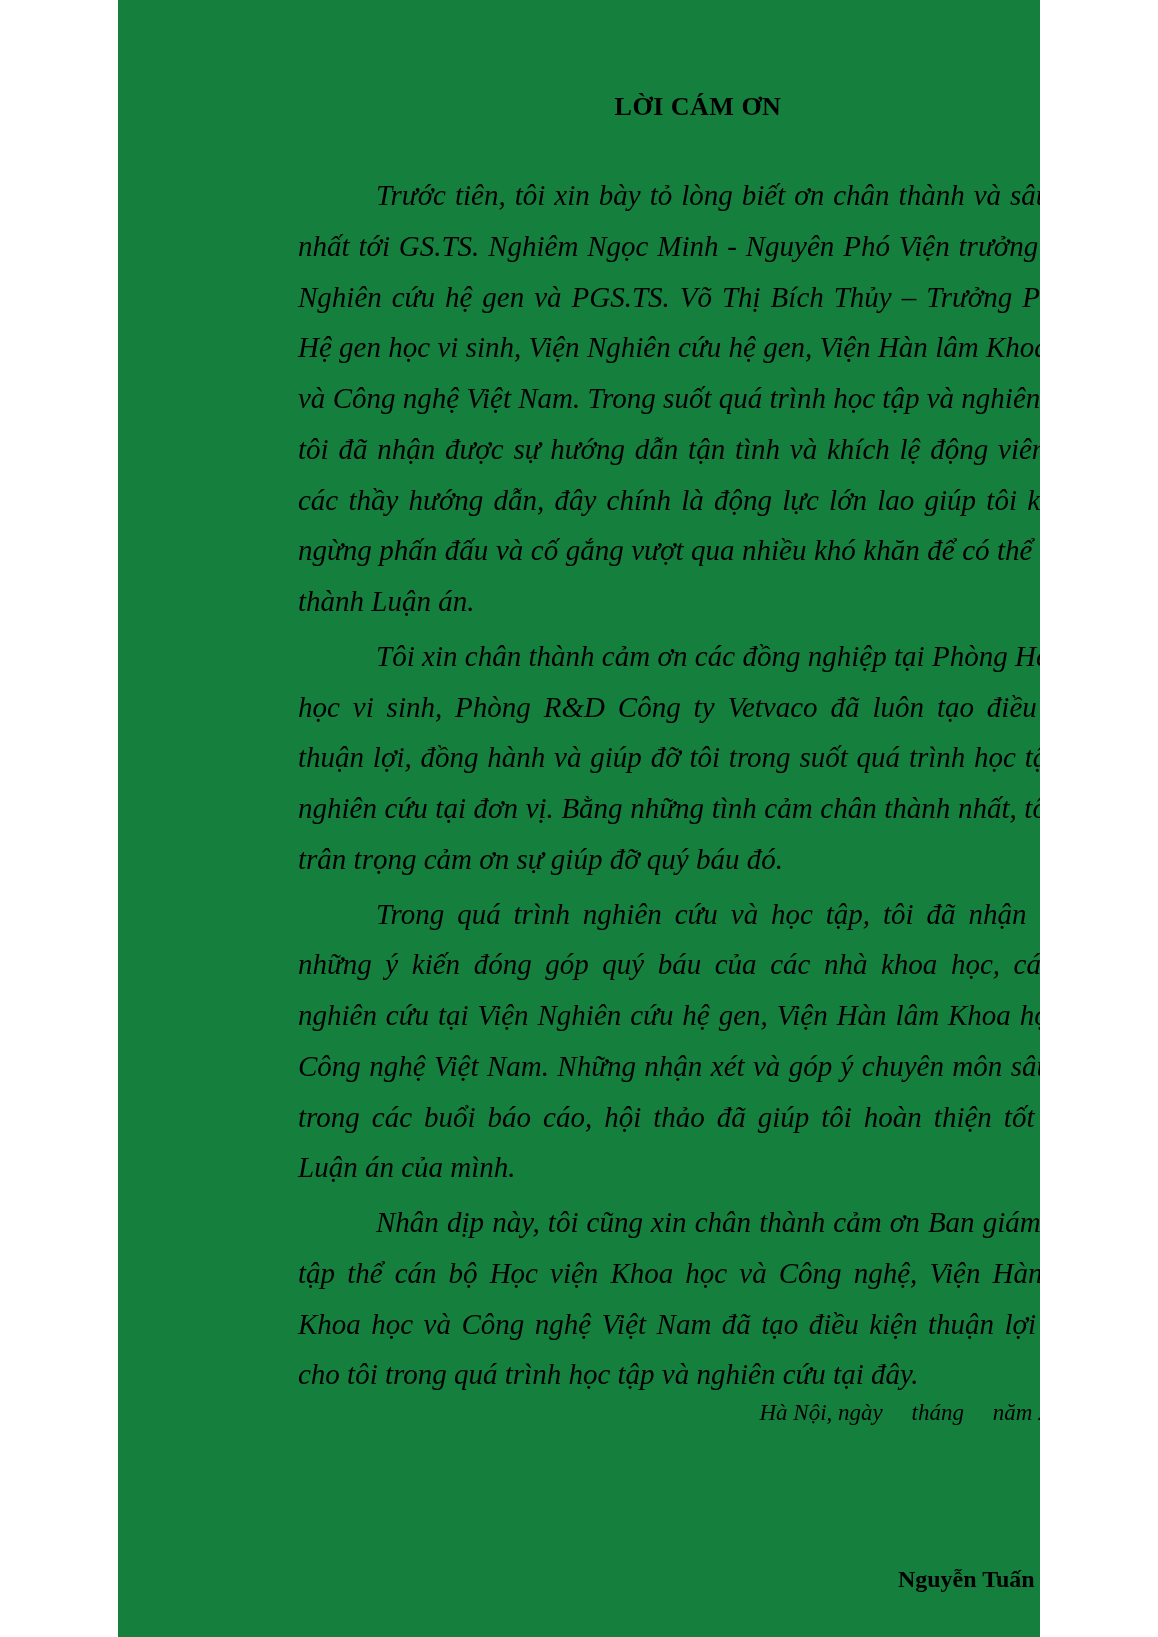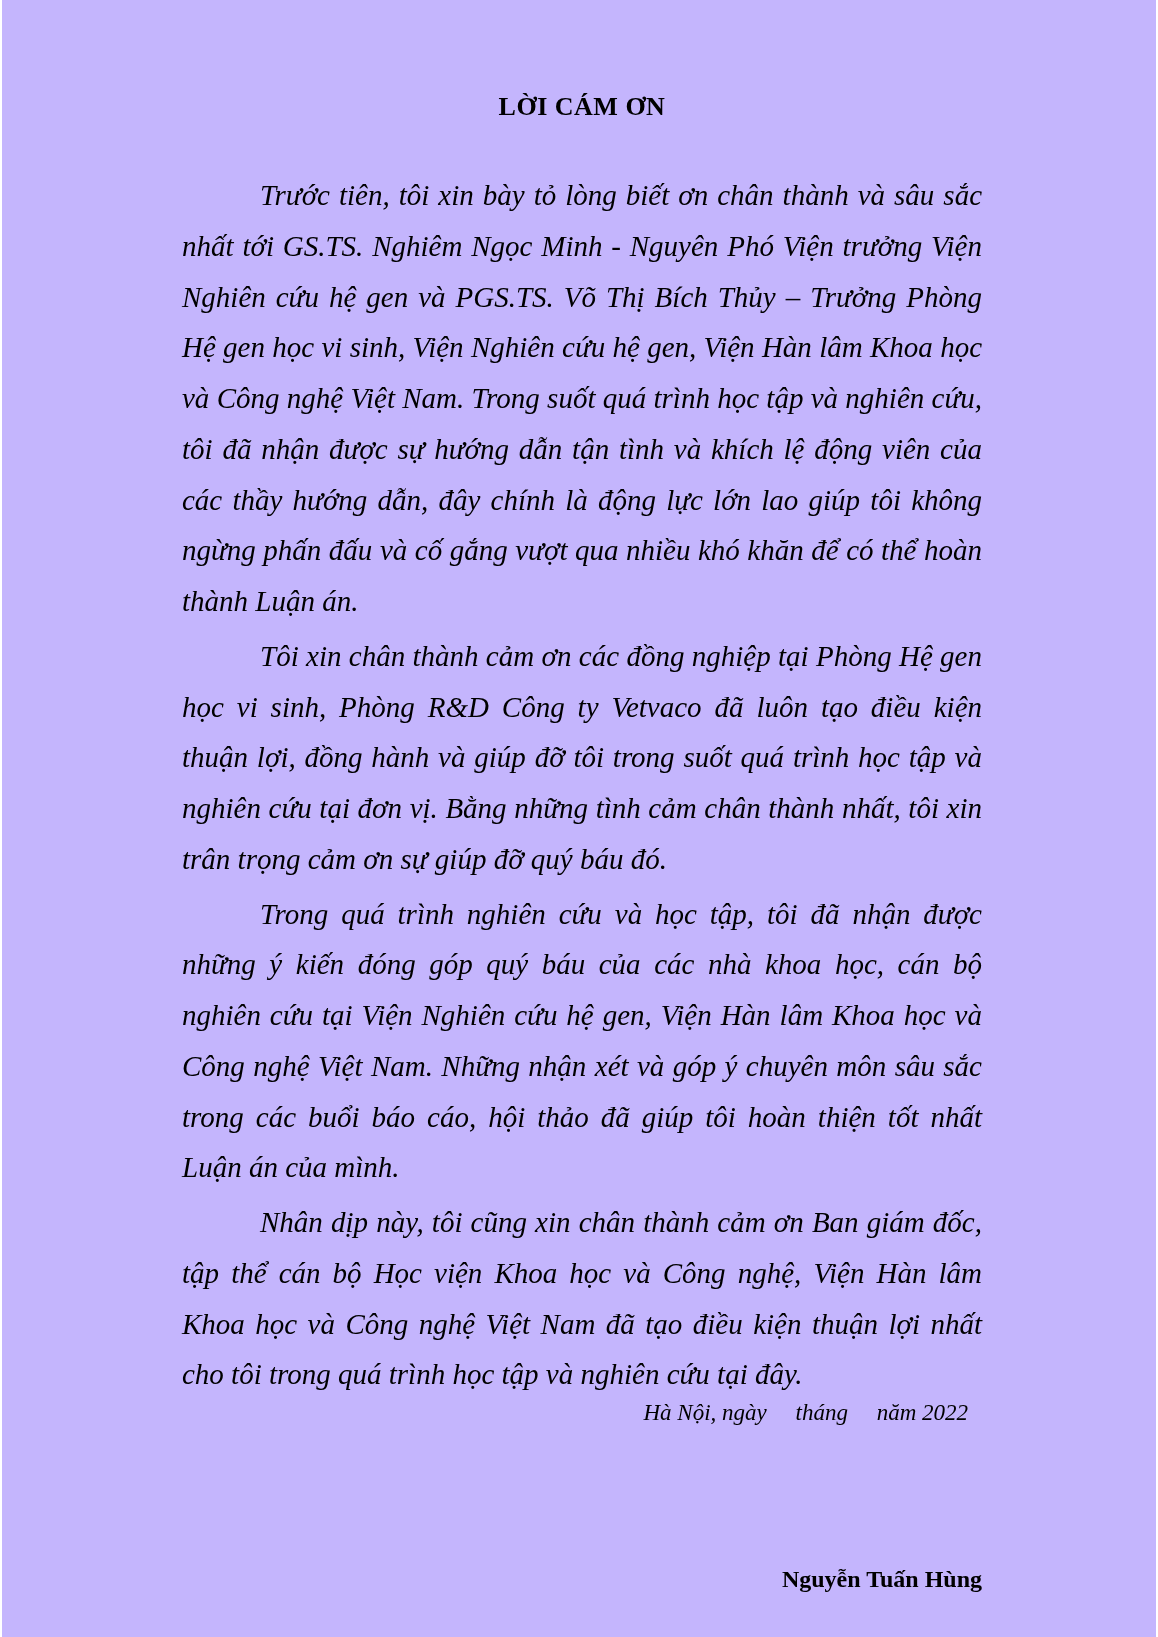--- a/index.html
+++ b/index.html
@@ -2,23 +2,23 @@
 <html lang="vi"><head>
 <meta charset="utf-8">
 <style>
   html, body {
     margin: 0;
     padding: 0;
     background: #ffffff;
   }
   .page {
     position: relative;
-    width: 1154px;
+    width: 922px;
     height: 1637px;
-    background: #c4b5fd;
+    background: #15803d;
     margin: 0 auto;
     box-sizing: border-box;
     font-family: "Liberation Serif", serif;
     color: #000000;
     overflow: hidden;
   }
   .content {
     position: absolute;
     left: 180px;
     top: 92px;

